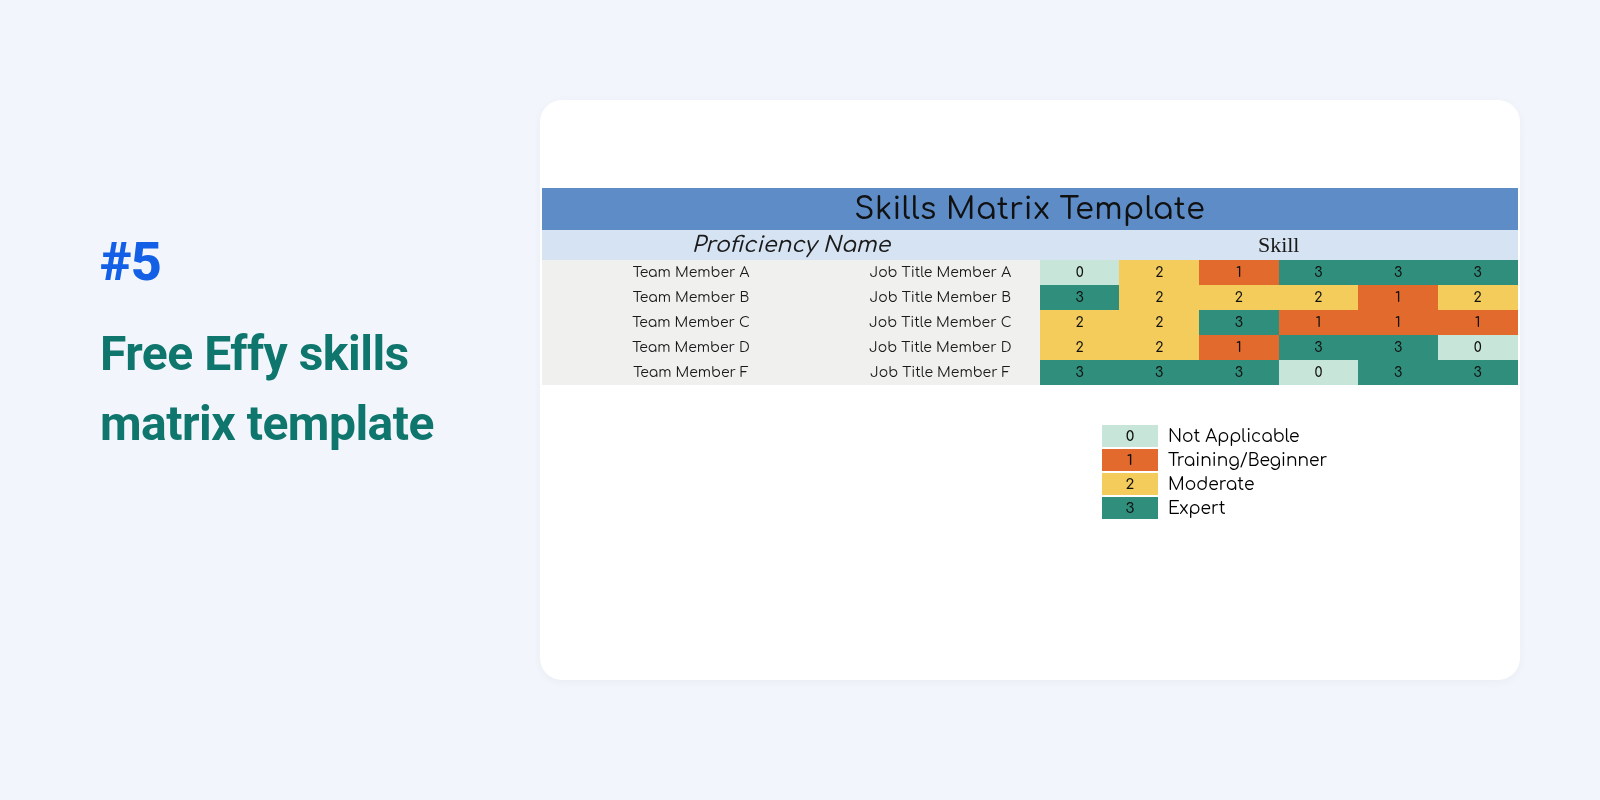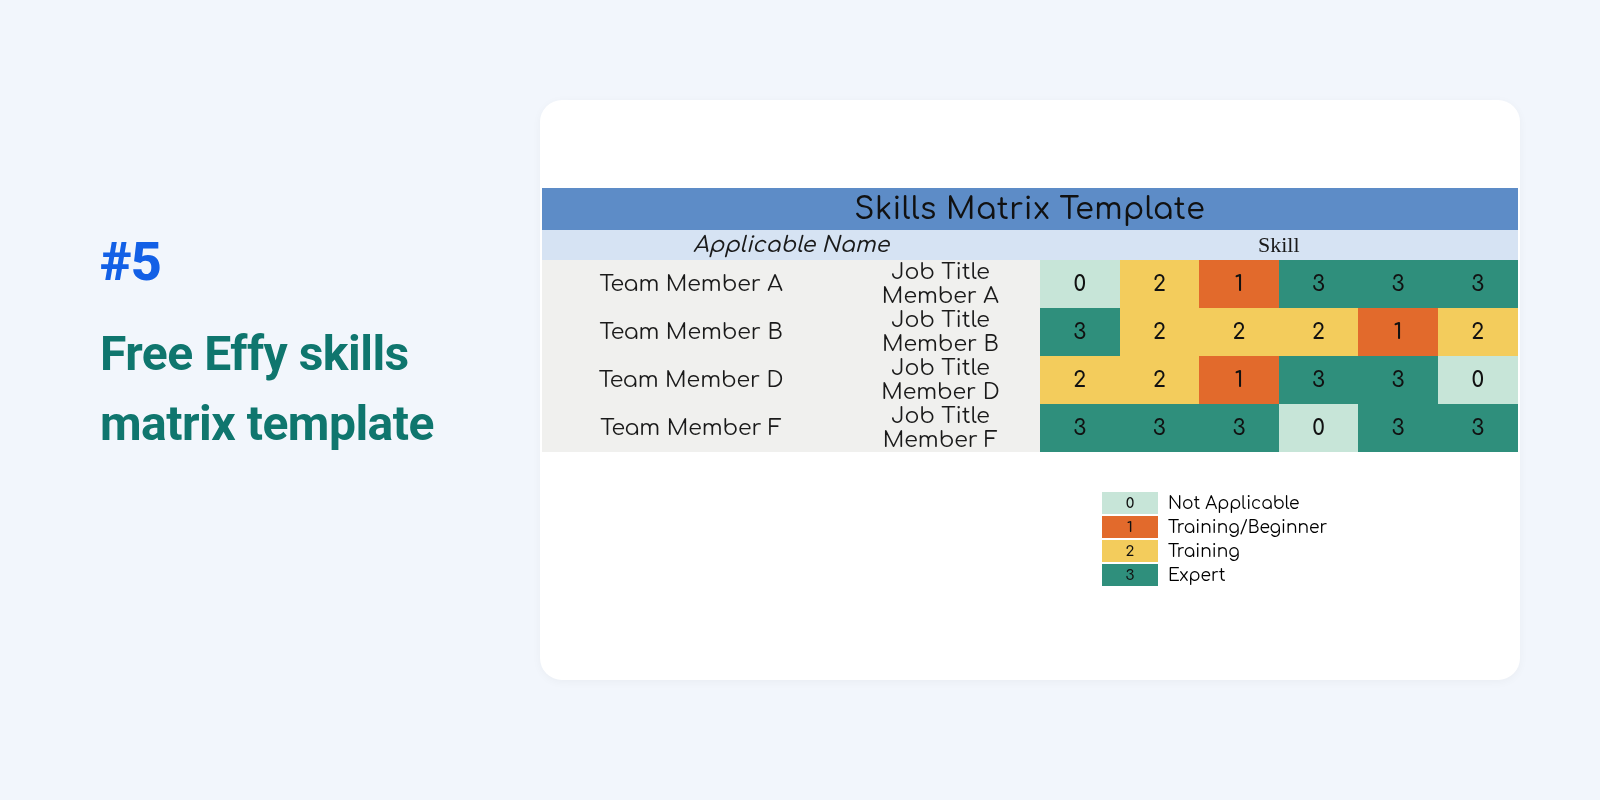--- a/index.html
+++ b/index.html
@@ -68,21 +68,21 @@
     background: #d6e3f3;
     font-size: 22px;
     font-weight: 600;
     text-align: center;
     height: 32px;
   }
   .header-row td.skill-col { font-size: 17px; font-weight: 400; }
   tbody.data tr { background: #f0f0ee; }
   tbody.data td {
     height: 25px;
-    font-size: 22px;
+    font-size: 14px;
     text-align: center;
     vertical-align: middle;
     border-right: 1px solid rgba(255,255,255,0.0);
   }
   tbody.data td.name { text-align: center; font-weight: 400; }
   tbody.data td.job  { text-align: center; font-weight: 400; }
   .skill-cell { font-weight: 600; color: #111; }
   
   .lv0 { background: #c7e5d8; }
   .lv1 { background: #e26a2c; }
@@ -129,21 +129,21 @@
         <col class="col-skill">
       <col class="col-skill">
         <col class="col-skill">
         <col class="col-skill">
     </colgroup>
     <thead>
       <tr>
           <td class="banner" colspan="8">Skills Matrix Template</td>
         </tr>
       <tr class="group-row">
-        <td class="dept" colspan="2">Applicable Name</td>
+        <td class="dept" colspan="2">Proficiency Name</td>
         <td class="skill-group" colspan="6">Skill</td>
       </tr>
     </thead>
     <tbody class="data" id="matrix-body">
         <tr>
           <td class="name">Team Member A</td>
           <td class="job">Job Title Member A</td>
           <td class="skill-cell lv0">0</td>
           <td class="skill-cell lv2">2</td>
           <td class="skill-cell lv1">1</td>
@@ -155,20 +155,30 @@
           <td class="name">Team Member B</td>
           <td class="job">Job Title Member B</td>
           <td class="skill-cell lv3">3</td>
           <td class="skill-cell lv2">2</td>
           <td class="skill-cell lv2">2</td>
           <td class="skill-cell lv2">2</td>
           <td class="skill-cell lv1">1</td>
           <td class="skill-cell lv2">2</td>
         </tr>
         <tr>
+          <td class="name">Team Member C</td>
+          <td class="job">Job Title Member C</td>
+          <td class="skill-cell lv2">2</td>
+          <td class="skill-cell lv2">2</td>
+          <td class="skill-cell lv3">3</td>
+          <td class="skill-cell lv1">1</td>
+          <td class="skill-cell lv1">1</td>
+          <td class="skill-cell lv1">1</td>
+        </tr>
+        <tr>
           <td class="name">Team Member D</td>
           <td class="job">Job Title Member D</td>
           <td class="skill-cell lv2">2</td>
           <td class="skill-cell lv2">2</td>
           <td class="skill-cell lv1">1</td>
           <td class="skill-cell lv3">3</td>
           <td class="skill-cell lv3">3</td>
           <td class="skill-cell lv0">0</td>
         </tr>
         <tr>
@@ -189,21 +199,21 @@
         <div class="legend-row">
           <div class="legend-swatch lv0">0</div>
           <div class="legend-label">Not Applicable</div>
         </div>
         <div class="legend-row">
           <div class="legend-swatch lv1">1</div>
           <div class="legend-label">Training/Beginner</div>
         </div>
         <div class="legend-row">
           <div class="legend-swatch lv2">2</div>
-          <div class="legend-label">Training</div>
+          <div class="legend-label">Moderate</div>
         </div>
         <div class="legend-row">
           <div class="legend-swatch lv3">3</div>
           <div class="legend-label">Expert</div>
         </div>
       </div>
   </div>
 </div>
 
 </body></html>

